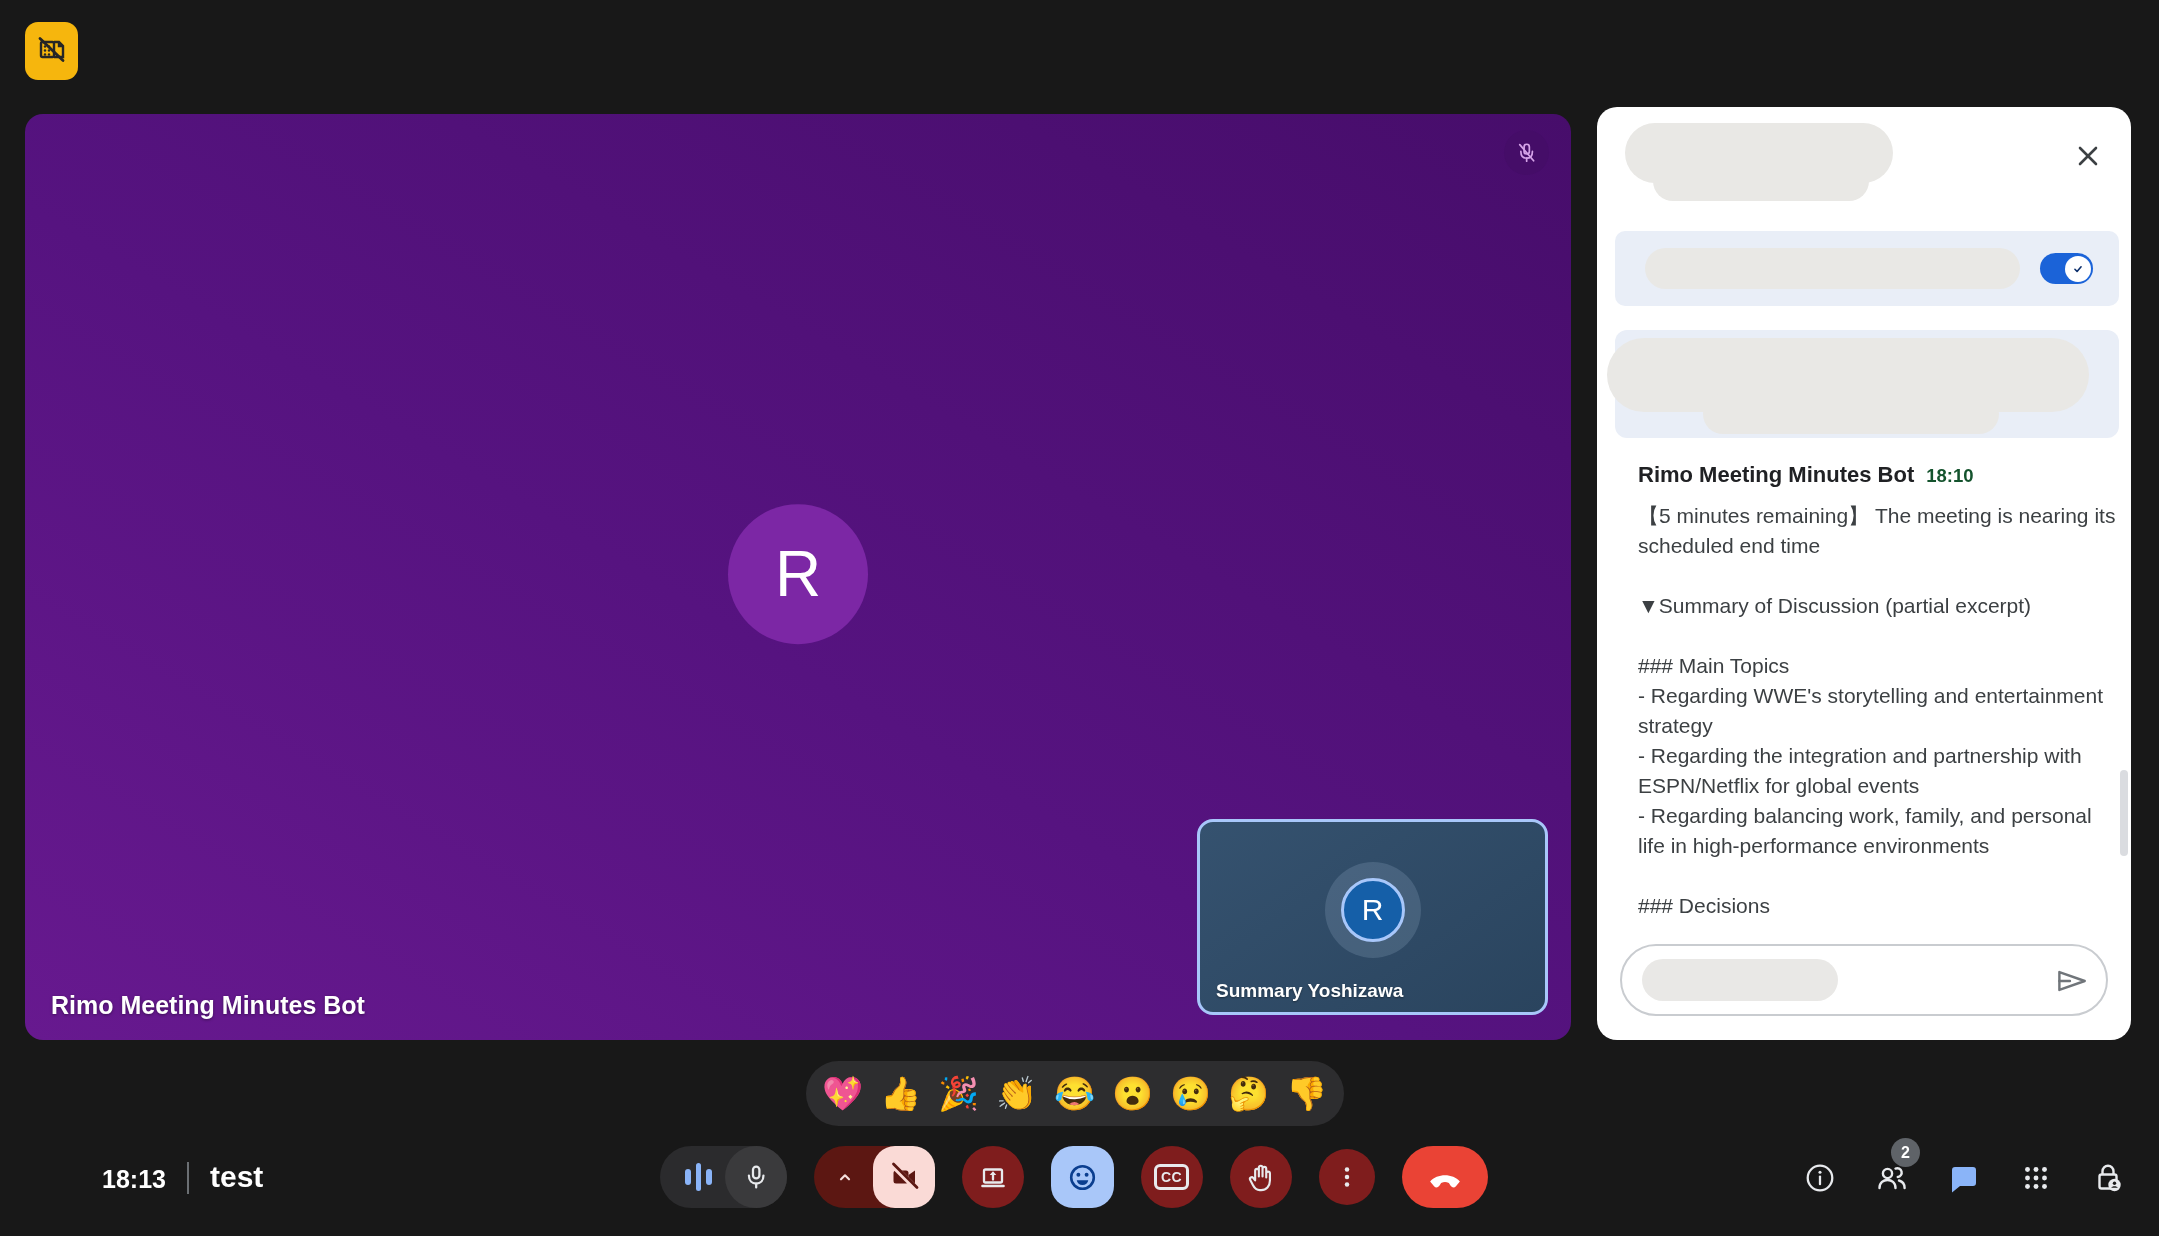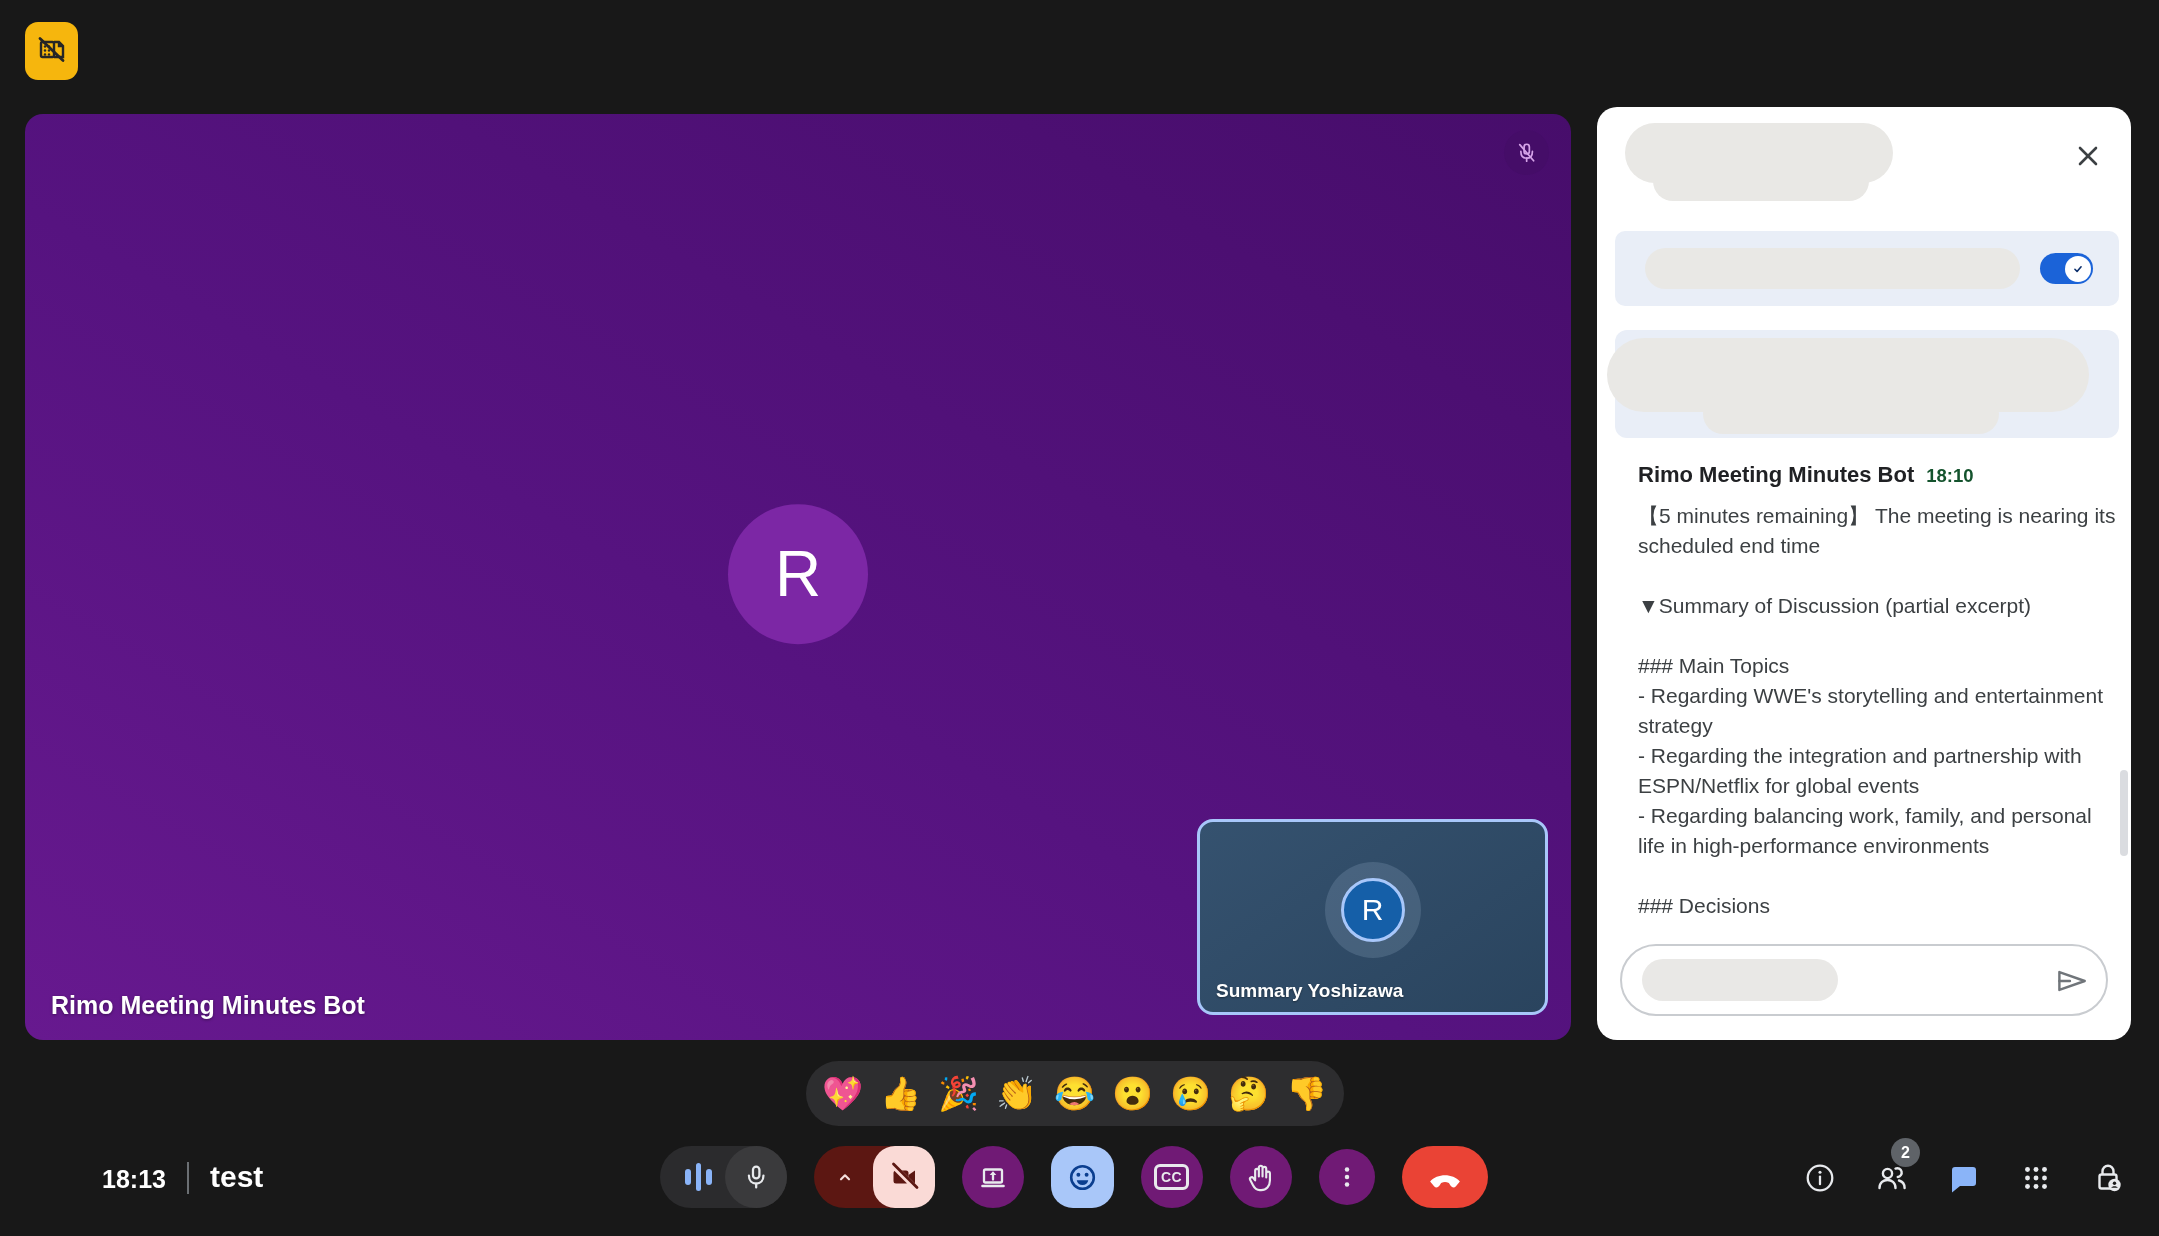--- a/index.html
+++ b/index.html
@@ -96,21 +96,21 @@
     display:flex; align-items:center; justify-content:center; gap:5px; }
   .wave i { display:block; width:5.5px; border-radius:3px; background:#8ab4f8; }
   .wave i:nth-child(1){ height:16px; } .wave i:nth-child(2){ height:28px; } .wave i:nth-child(3){ height:16px; }
   .mic-circle { position:absolute; right:0; top:0; width:62px; height:62px; border-radius:50%;
     background:#3a3a3c; display:flex; align-items:center; justify-content:center; }
   .cam-pill { position:relative; width:121px; height:62px; border-radius:31px; background:#5c1712; }
   .chev { position:absolute; left:8px; top:0; width:46px; height:62px;
     display:flex; align-items:center; justify-content:center; }
   .cam-square { position:absolute; right:0; top:0; width:62px; height:62px; border-radius:22px;
     background:#fadad6; display:flex; align-items:center; justify-content:center; }
-  .circle-btn { width:62px; height:62px; border-radius:50%; background:#701a75;
+  .circle-btn { width:62px; height:62px; border-radius:50%; background:#7f1d1d;
     display:flex; align-items:center; justify-content:center; }
   .circle-btn.small { width:56px; height:56px; }
   .square-btn { width:63px; height:62px; border-radius:22px; background:#a9c7f9;
     display:flex; align-items:center; justify-content:center; }
   .cc-box { border:3px solid #e8eaed; border-radius:6px; padding:2px 4px;
     color:#e8eaed; font-size:14px; font-weight:700; letter-spacing:.5px; }
   .hangup { width:86px; height:62px; border-radius:31px; background:#ea4335;
     display:flex; align-items:center; justify-content:center; }
 
   .bar-right { position:absolute; right:33px; top:1160px; display:flex; align-items:center; gap:36px; }

